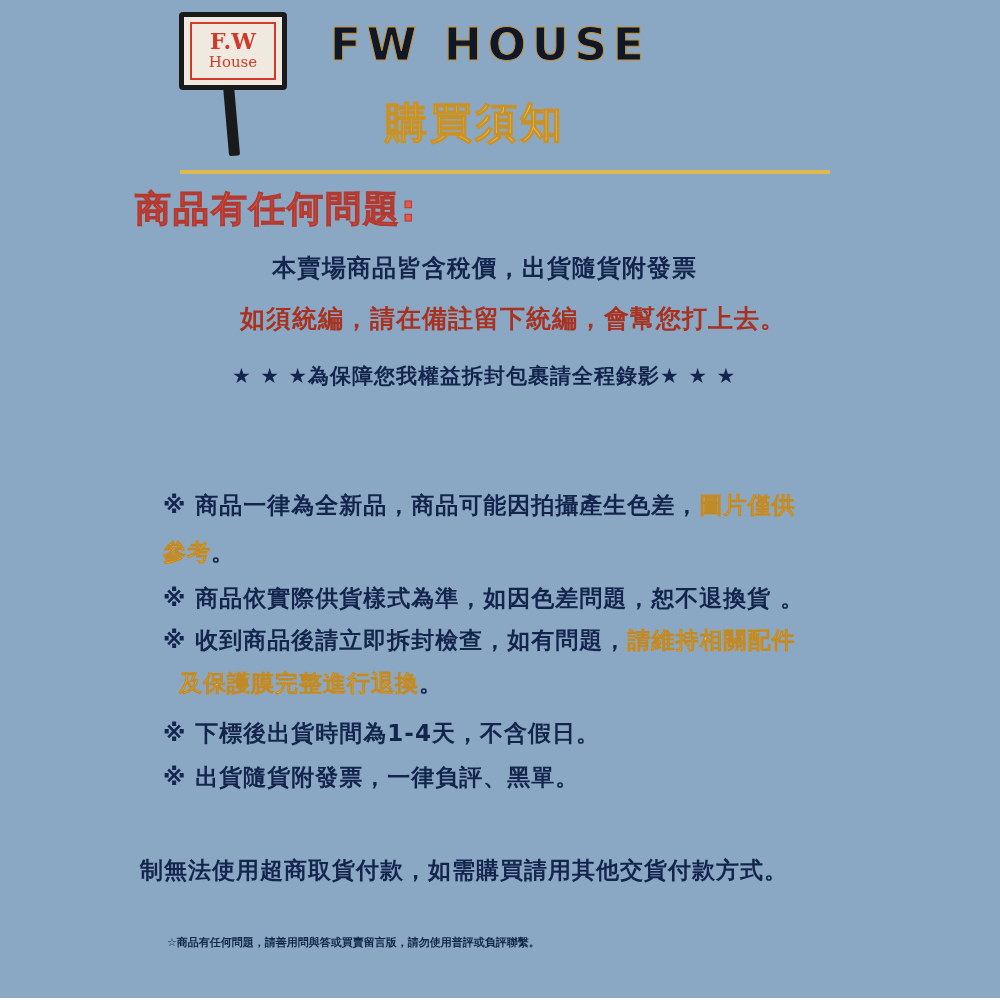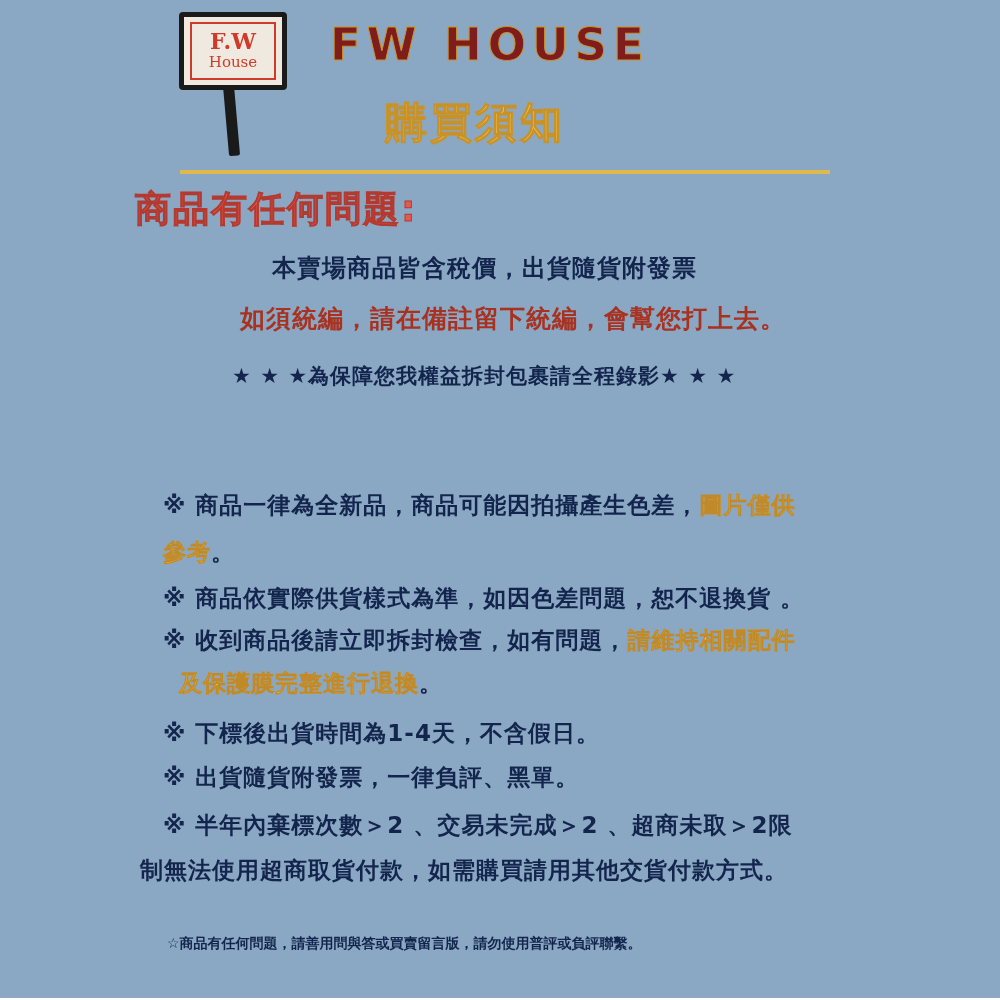--- a/index.html
+++ b/index.html
@@ -76,21 +76,21 @@
   }
   
   .title-main {
     position: absolute;
     left: 330px;
     top: 18px;
     font-family: "DejaVu Sans", sans-serif;
     font-weight: bold;
     font-size: 45px;
     letter-spacing: 6px;
-    color: #7f1d1d;
+    color: #0f172a;
     -webkit-text-stroke: 1px #c8922a;
   }
   .title-sub {
     position: absolute;
     left: 385px;
     top: 95px;
     font-family: "DejaVu Sans", sans-serif;
     font-weight: bold;
     font-size: 42px;
     letter-spacing: 3px;
@@ -149,21 +149,21 @@
   .r6b { left: 140px; top: 855px; }
 
   .hl-orange { color: #f2c14a; -webkit-text-stroke: 0.6px #c08a2a; }
 
   .footer {
     position: absolute;
     left: 167px;
     top: 935px;
     font-family: "DejaVu Sans", sans-serif;
     font-weight: bold;
-    font-size: 14px;
+    font-size: 11px;
     color: #14254d;
     white-space: nowrap;
   }
 </style>
 </head>
 <body>
 
 <div class="page">
 
   <div class="logo-wrap">
@@ -202,22 +202,19 @@
   <div class="rule r3b">
     <span class="hl-orange">及保護膜完整進行退換</span><span>。</span>
   </div>
 
   <div class="rule r4">
     <span>※ 下標後出貨時間為1-4天，不含假日。</span>
   </div>
   <div class="rule r5">
     <span>※ 出貨隨貨附發票，一律負評、黑單。</span>
   </div>
-  <div class="rule r6">
-    <span>※ 半年內棄標次數＞2 、交易未完成＞2 、超商未取＞2限</span>
-  </div>
   <div class="rule r6b">
     <span>制無法使用超商取貨付款，如需購買請用其他交貨付款方式。</span>
   </div>
 
   <div class="footer">☆商品有任何問題，請善用問與答或買賣留言版，請勿使用普評或負評聯繫。</div>
 
 </div>
 
 </body></html>

